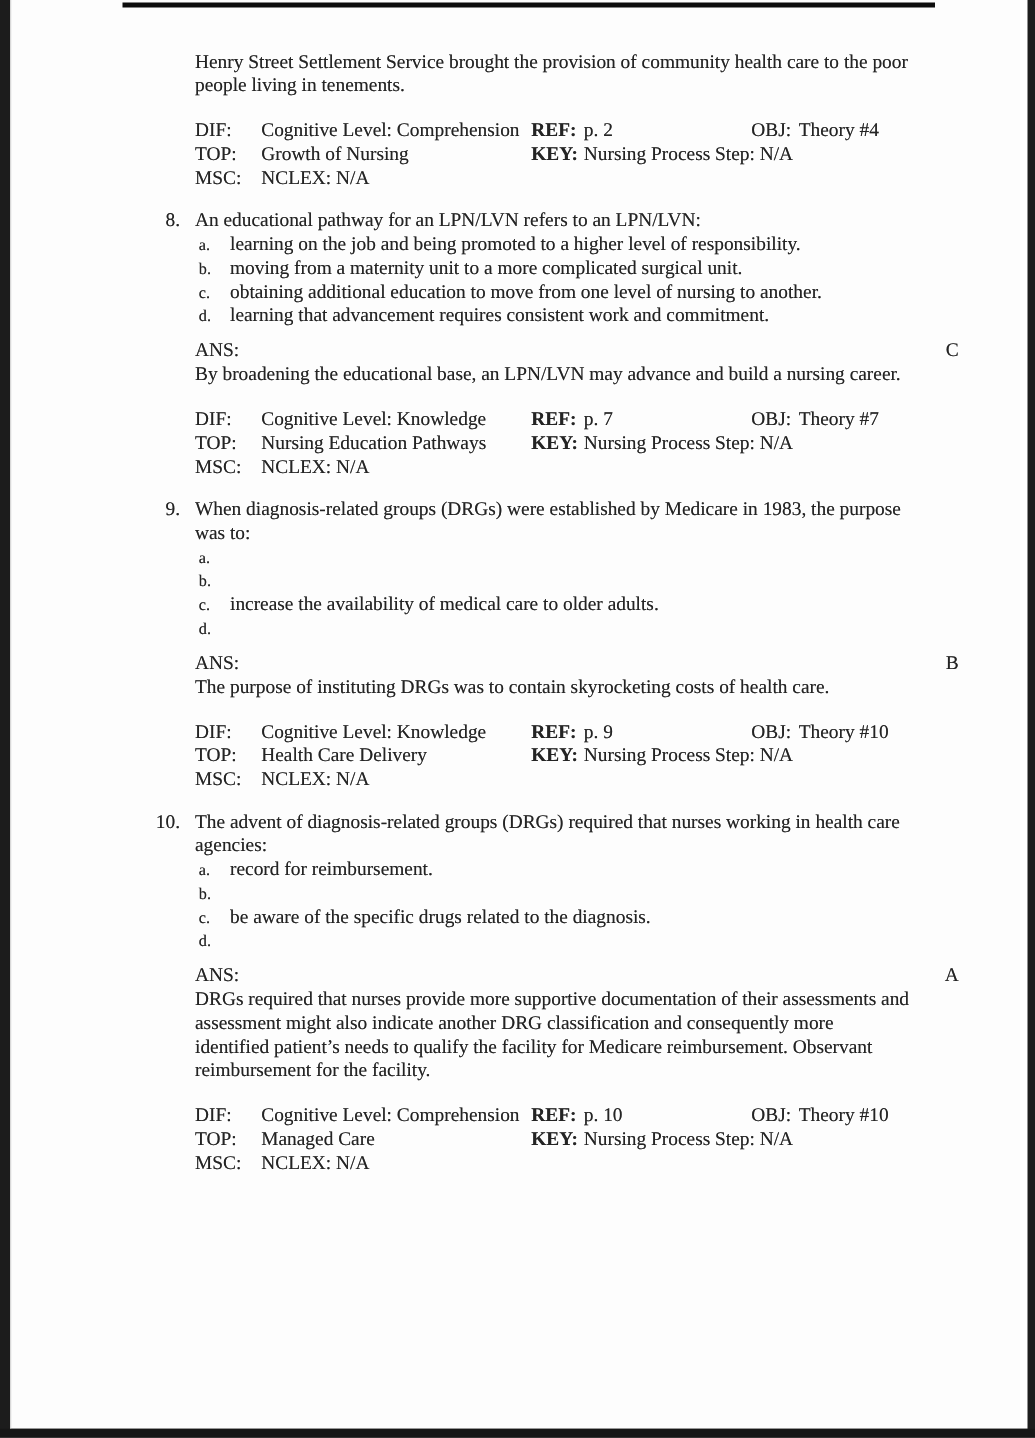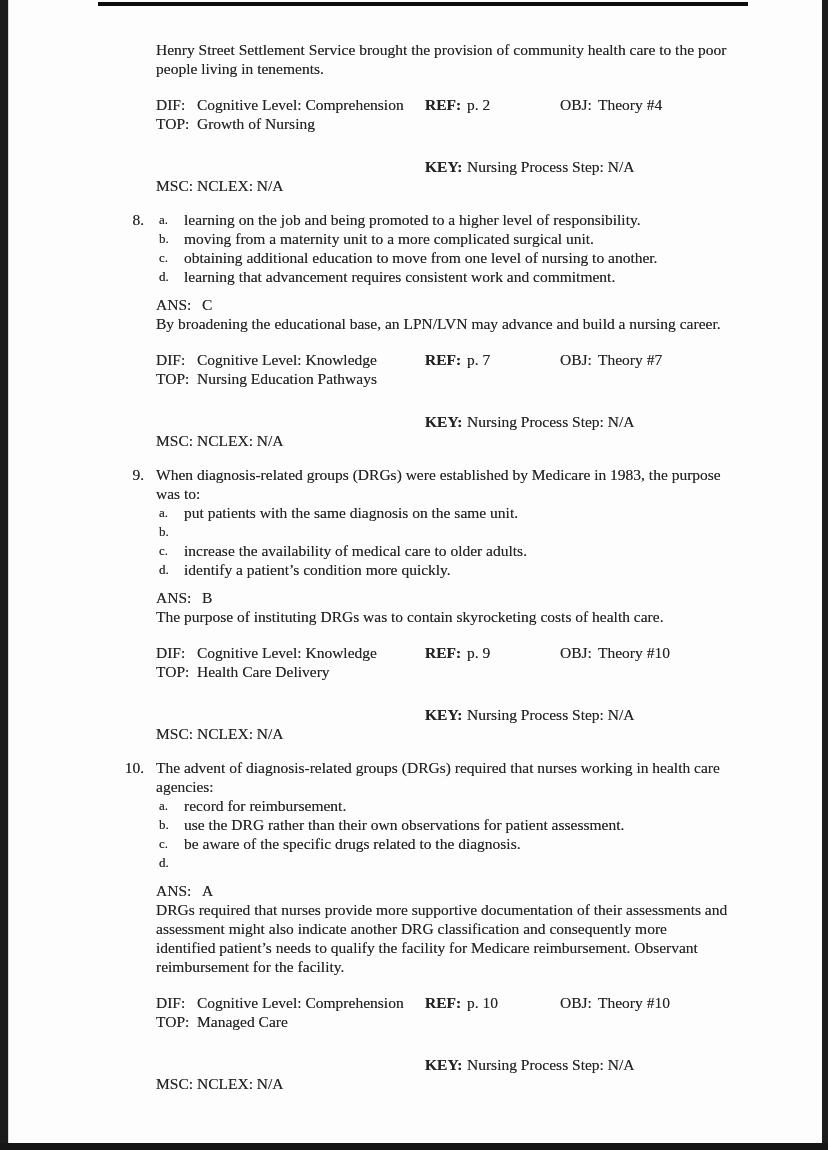--- a/index.html
+++ b/index.html
@@ -27,32 +27,32 @@
     position:absolute;left:110px;top:40px;width:660px;
     font-size:15.5px;line-height:19px;color:#242424;
     text-shadow:0 0 0.5px rgba(30,30,30,0.55);
   }
   .qrow{display:flex;align-items:flex-start;}
   .qnum{width:25px;flex-shrink:0;text-align:right;margin-right:12px;}
   .qtext{width:611px;}
   .tline{white-space:nowrap;}
   .opt{display:flex;align-items:flex-start;padding-left:3px;}
   .optletter{width:25px;flex-shrink:0;font-size:13px;line-height:19px;}
-  .ansrow{margin-top:9px;display:flex;}
+  .ansrow{margin-top:9px;display:flex;justify-content:space-between;}
   .anslab{width:46px;flex-shrink:0;}
   .qblock{margin-top:15px;}
   .meta{margin-top:17px;}
   .mrow{display:flex;white-space:nowrap;}
-  .g1{display:inline-flex;width:269px;flex-shrink:0;}
+  .g1{display:inline-flex;width:269px;flex-shrink:0;gap:12px;}
   .g2{display:inline-flex;width:135px;flex-shrink:0;}
-  .g2w{display:inline-flex;margin-top:43px;}
+  .g2w{display:inline-flex;}
   .g3{display:inline-flex;flex:1 1 auto;}
   .mlab1{width:41px;flex-shrink:0;}
   .mlab2{width:42px;flex-shrink:0;font-weight:bold;}
-  .mlab3{width:38px;flex-shrink:0;}
+  .mlab3{width:38px;flex-shrink:0;margin-left:41px;}
 </style>
 </head>
 <body>
 
 <div class="stage">
   <div class="page">
 
     <div class="content">
 
       <div class="qrow">
@@ -93,20 +93,21 @@
                 </span>
             </div>
           </div>
         </div>
       </div>
 
       <div class="qblock">
         <div class="qrow">
           <div class="qnum">8.</div>
           <div class="qtext">
+            <div class="tline">An educational pathway for an LPN/LVN refers to an LPN/LVN:</div>
 
             <div class="opt">
               <span class="optletter">a.</span>
               <div>
                   <div class="tline">learning on the job and being promoted to a higher level of responsibility.</div>
                 </div>
             </div>
             <div class="opt">
               <span class="optletter">b.</span>
               <div>
@@ -170,38 +171,32 @@
 
       <div class="qblock">
         <div class="qrow">
           <div class="qnum">9.</div>
           <div class="qtext">
             <div class="tline">When diagnosis-related groups (DRGs) were established by Medicare in 1983, the purpose</div>
             <div class="tline">was to:</div>
 
             <div class="opt">
               <span class="optletter">a.</span>
-              <div>
-                  <div class="tline">put patients with the same diagnosis on the same unit.</div>
-                </div>
             </div>
             <div class="opt">
               <span class="optletter">b.</span>
             </div>
             <div class="opt">
               <span class="optletter">c.</span>
               <div>
                   <div class="tline">increase the availability of medical care to older adults.</div>
                 </div>
             </div>
             <div class="opt">
               <span class="optletter">d.</span>
-              <div>
-                  <div class="tline">identify a patient’s condition more quickly.</div>
-                </div>
             </div>
 
             <div class="ansrow">
               <span class="anslab">ANS:</span>
                 <span>B</span>
             </div>
             <div class="tline">The purpose of instituting DRGs was to contain skyrocketing costs of health care.</div>
 
             <div class="meta">
               <div class="mrow">
@@ -247,23 +242,20 @@
             <div class="tline">agencies:</div>
 
             <div class="opt">
               <span class="optletter">a.</span>
               <div>
                 <div class="tline">record for reimbursement.</div>
               </div>
             </div>
             <div class="opt">
               <span class="optletter">b.</span>
-              <div>
-                  <div class="tline">use the DRG rather than their own observations for patient assessment.</div>
-                </div>
             </div>
             <div class="opt">
               <span class="optletter">c.</span>
               <div>
                   <div class="tline">be aware of the specific drugs related to the diagnosis.</div>
                 </div>
             </div>
             <div class="opt">
               <span class="optletter">d.</span>
             </div>

